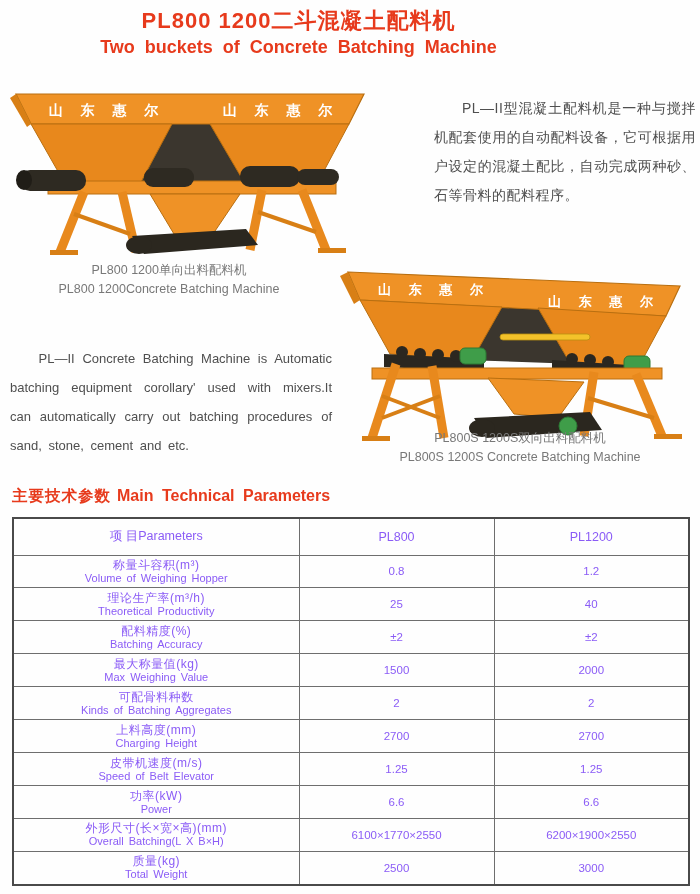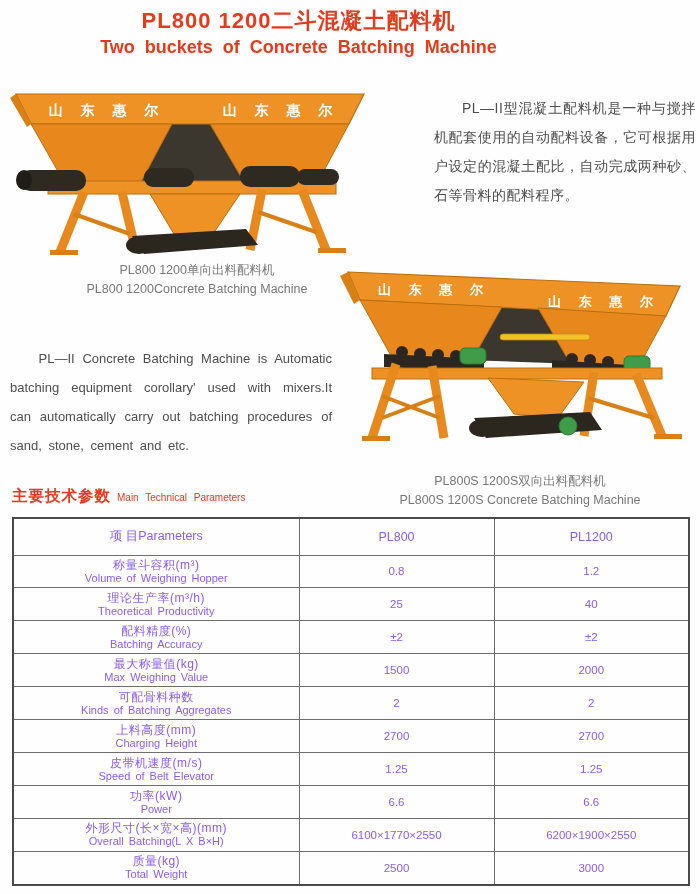--- a/index.html
+++ b/index.html
@@ -9,31 +9,31 @@
   .page { position:absolute; inset:0; background:#fefefe; }
 
   .title-block { position:absolute; top:6px; left:0; width:597px; text-align:center; }
   .title-cn { font-size:22px; font-weight:bold; color:#e73a1c; letter-spacing:1px; }
   .title-en { font-size:18px; font-weight:bold; color:#e73a1c; word-spacing:5px; margin-top:1px; }
 
   .machine1 { position:absolute; left:4px; top:84px; width:372px; height:174px; }
   .machine2 { position:absolute; left:332px; top:246px; width:366px; height:198px; }
 
   .caption { position:absolute; text-align:center; color:#787878; font-size:12.5px; line-height:19px; }
-  .caption1 { left:32px; top:261px; width:330px; }
-  .caption2 { left:355px; top:472px; width:330px; }
+  .caption1 { left:4px; top:261px; width:330px; }
+  .caption2 { left:355px; top:429px; width:330px; }
 
   .intro-cn { position:absolute; left:434px; top:94px; width:262px; font-size:14px; line-height:29px;
               color:#4f4f4f; text-align:justify; text-indent:2em; letter-spacing:0.5px; }
   .intro-en { position:absolute; left:10px; top:344px; width:322px; font-size:13px; line-height:29px;
               color:#4f4f4f; text-align:justify; text-indent:2.2em; word-spacing:3px; }
 
   .section-heading { position:absolute; left:12px; top:486px; }
   .section-heading .cn { font-size:15.5px; font-weight:bold; color:#e73a1c; letter-spacing:1px; }
-  .section-heading .en { font-size:10px; font-weight:normal; color:#e73a1c; word-spacing:4px; margin-left:6px; }
+  .section-heading .en { font-size:16px; font-weight:bold; color:#e73a1c; word-spacing:4px; margin-left:6px; }
 
   table.params { position:absolute; left:12px; top:517px; width:676px; height:369px;
                  border-collapse:collapse; table-layout:fixed; }
   table.params td, table.params th { border:1px solid #6e6e6e; color:#8b5cf6; font-weight:normal;
                  text-align:center; vertical-align:middle; padding:2px 18px; }
   table.params { border:2px solid #4a4a4a; }
   table.params tr.head th { height:37px; font-size:12.5px; }
   col.c1 { width:286px; } col.c2 { width:195px; } col.c3 { width:195px; }
   td .cn { font-size:12px; line-height:14px; letter-spacing:0.5px; }
   td .en { font-size:11px; line-height:13px; word-spacing:2px; }

